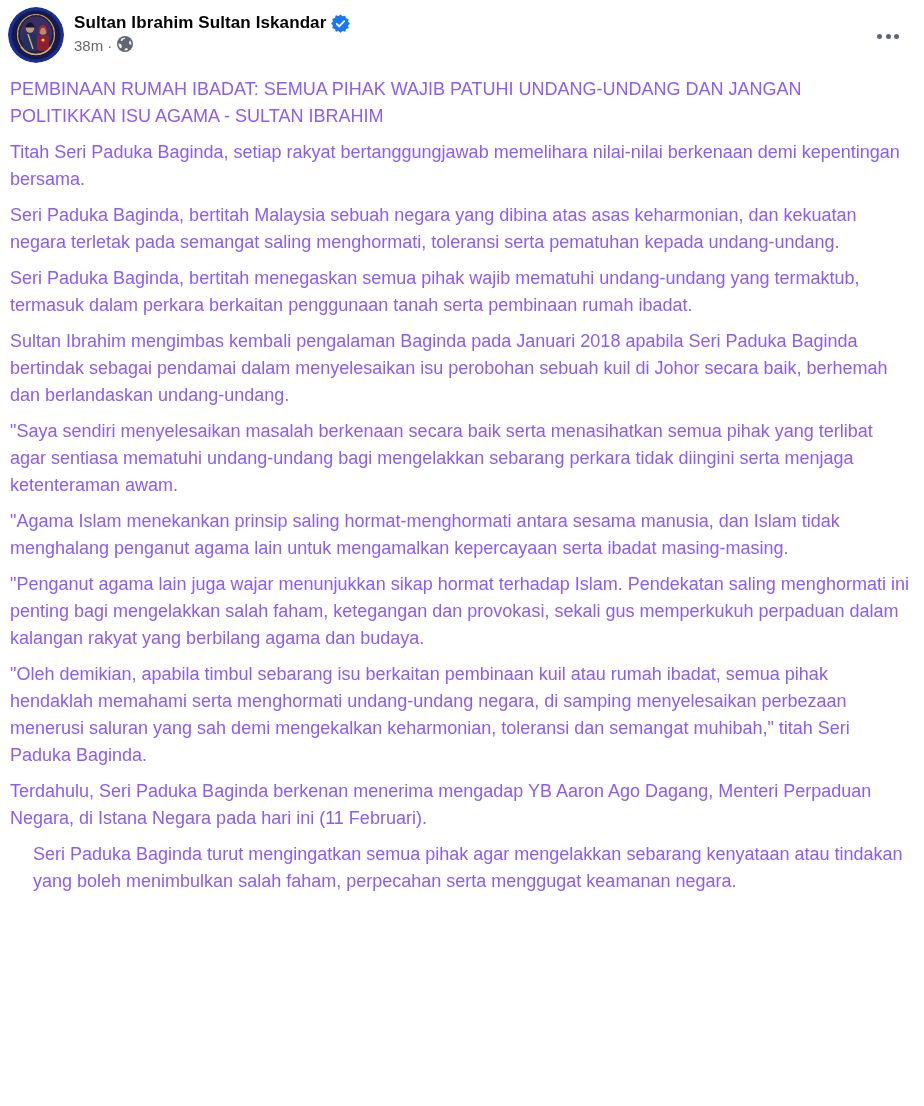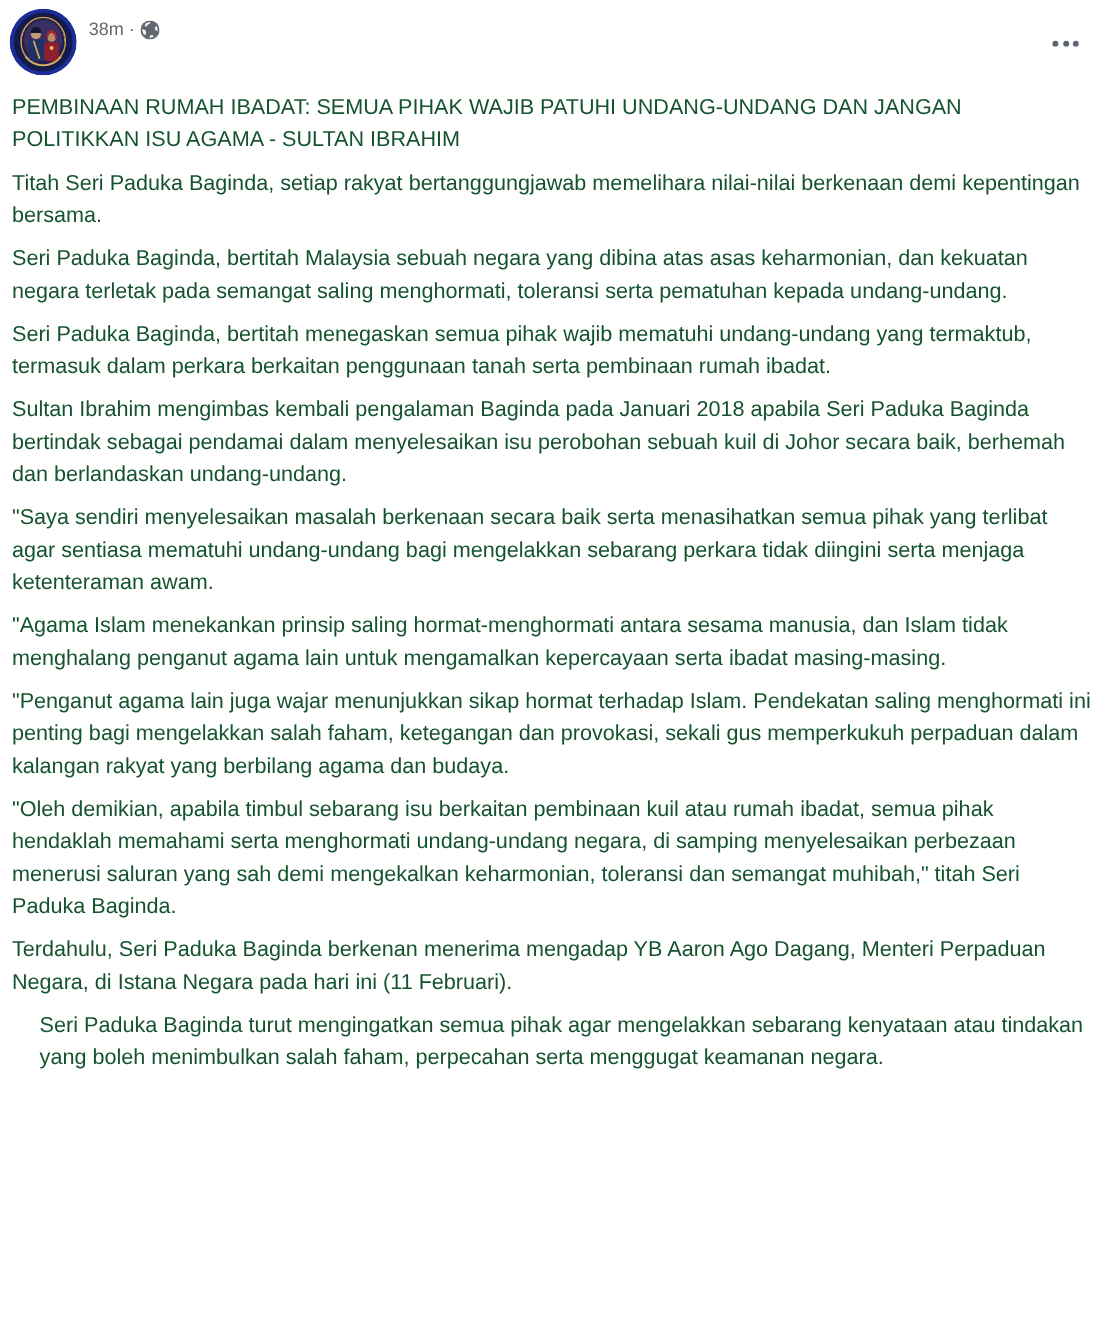--- a/index.html
+++ b/index.html
@@ -47,21 +47,20 @@
     letter-spacing: 0.1px;
     cursor: pointer;
     line-height: 21px;
   }
   .verified-badge {
     display: inline-flex;
     margin-top: 1px;
   }
   .meta-row {
     display: flex;
-    align-items: center;
     gap: 4px;
     margin-top: 3px;
     font-size: 15px;
     color: #65676b;
     line-height: 19px;
   }
   .timestamp { cursor: pointer; }
   .meta-sep { color: #65676b; }
   .globe-icon { display: inline-flex; margin-left: 1px; }
   .more-button {
@@ -81,21 +80,21 @@
     width: 5px;
     height: 5px;
     border-radius: 50%;
     background: #5f6673;
   }
   
   .post-body {
     padding: 13px 14px 6px 10px;
     font-size: 18px;
     line-height: 27px;
-    color: #14532d;
+    color: #8b5cf6;
   }
   .post-body p {
     margin: 0 0 9px 0;
   }
   .post-body p:last-child { margin-bottom: 0; margin-left: 23px; }
 </style>
 </head>
 <body>
 
 <div class="post-card">
@@ -118,20 +117,29 @@
         <circle cx="35" cy="24" r="3.8" fill="#b98c66"></circle>
         <path d="M30.6 24.5c0-4 2-6.5 4.4-6.5s4.4 2.5 4.4 6.5l-1.4 1c0-3-1.2-5-3-5s-3 2-3 5z" fill="#a32538"></path>
         <circle cx="35" cy="33" r="1.6" fill="#e4c463"></circle>
 
         <path d="M10 27.5a18 20 0 0 1 36 0" fill="none" stroke="#caa24a" stroke-width="0.8" stroke-dasharray="2 2.4"></path>
         <path d="M13 40c4 5 9 7.5 15 7.5S39 45 43 40" fill="none" stroke="#d4af5e" stroke-width="1.6"></path>
       </svg>
     </div>
 
     <div class="header-info">
+      <div class="name-row">
+        <span class="page-name">Sultan Ibrahim Sultan Iskandar</span>
+        <span class="verified-badge">
+          <svg width="19" height="19" viewBox="0 0 24 24" aria-hidden="true">
+            <path fill="#1877f2" d="M12 .7l2.6 2.2 3.3-.7 1.2 3.2 3.2 1.2-.7 3.3L23.8 12l-2.2 2.6.7 3.3-3.2 1.2-1.2 3.2-3.3-.7L12 23.8l-2.6-2.2-3.3.7-1.2-3.2-3.2-1.2.7-3.3L.2 12l2.2-2.6-.7-3.3 3.2-1.2 1.2-3.2 3.3.7z"></path>
+            <path d="M7.2 12.6l3.1 3.1 6.5-6.6" fill="none" stroke="#ffffff" stroke-width="2.3" stroke-linecap="round" stroke-linejoin="round"></path>
+          </svg>
+        </span>
+      </div>
       <div class="meta-row">
         <span class="timestamp">38m</span>
         <span class="meta-sep">·</span>
         <span class="globe-icon">
           <svg width="16" height="16" viewBox="0 0 16 16" aria-hidden="true">
             <circle cx="8" cy="8" r="8" fill="#606770"></circle>
             <path fill="#ffffff" opacity="0.92" d="M4.6 2.4c1.1-.6 2.5-.9 3.7-.7l-.5 1.4-1.9.5-.6 1.5-1.7-.3c.1-1 .5-1.8 1-2.4zM1.6 7.2l2.4.9.9 1.8-.5 2.3-1.6-.4C1.9 10.6 1.5 8.9 1.6 7.2zM10.7 13.8c-.9.5-2.2.7-3.3.6l.7-1.8 1.9-.6.9 1.2c0 .2-.1.4-.2.6zM13.5 4.9c.7 1.2 1 2.6.8 4l-1.8-.6-.6-2 1.1-1.6c.2 0 .4.1.5.2z"></path>
           </svg>
         </span>
       </div>

